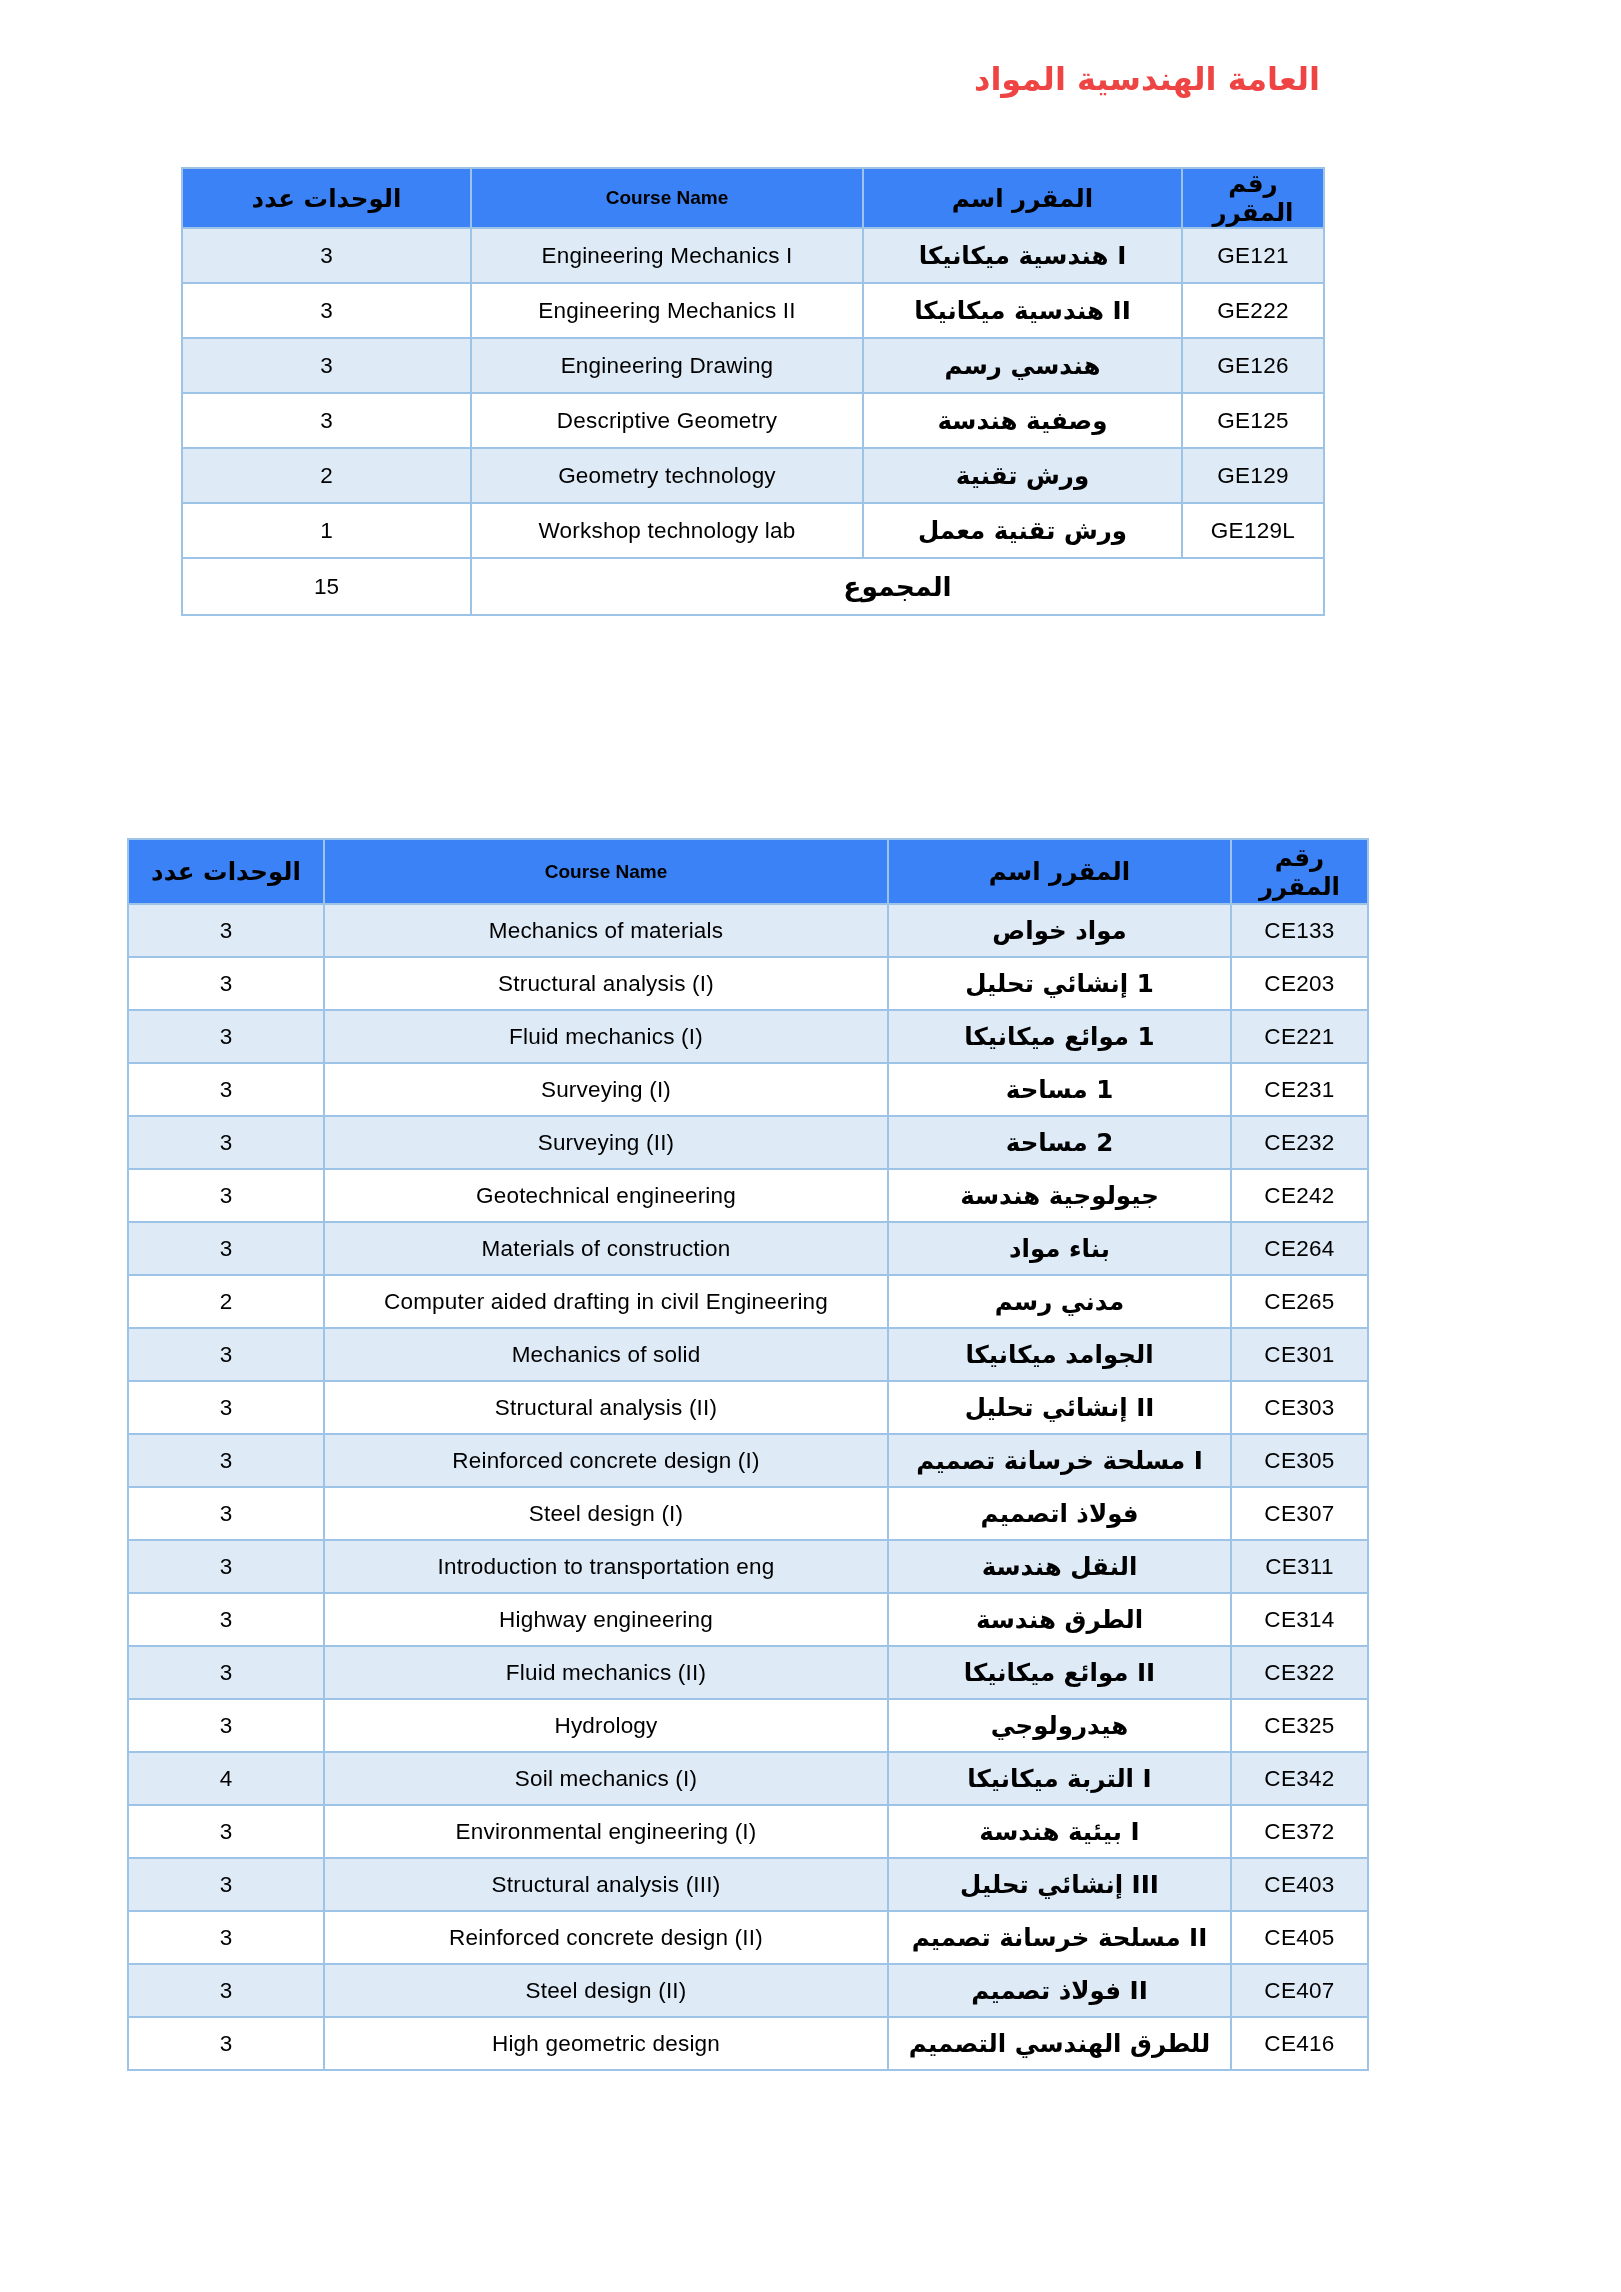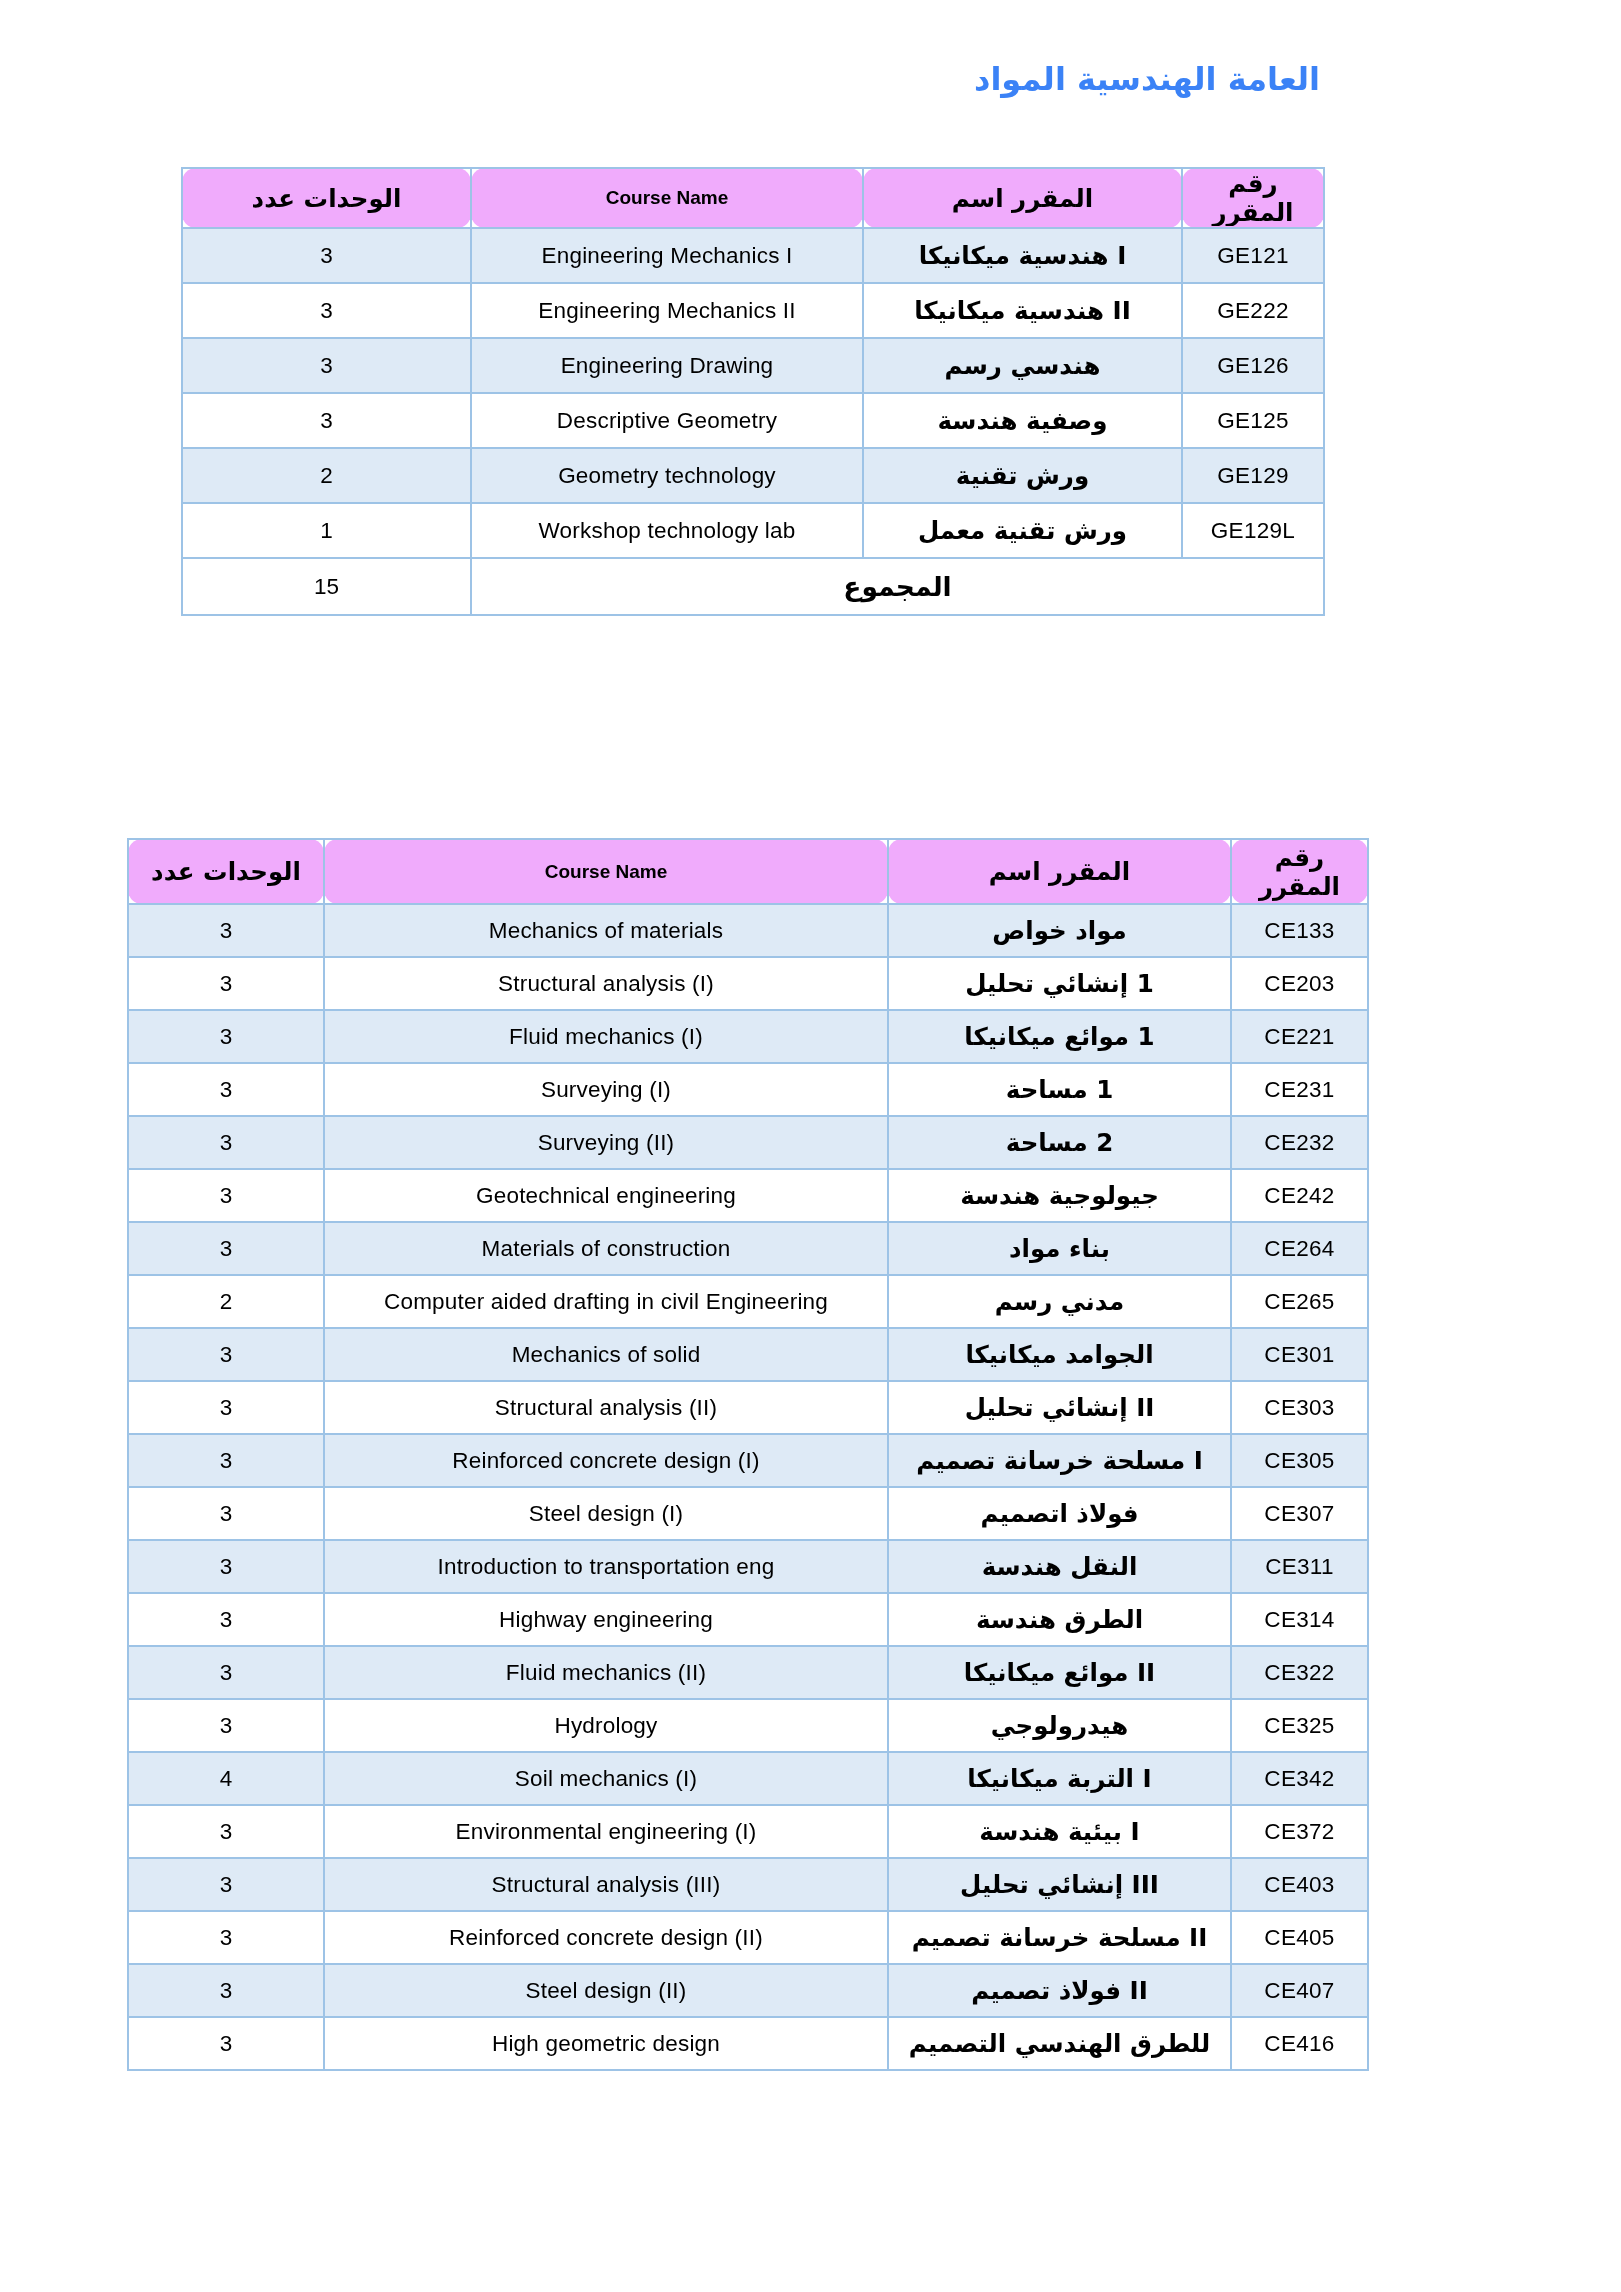--- a/index.html
+++ b/index.html
@@ -29,21 +29,21 @@
     direction:ltr;
   }
   .ar bdi{unicode-bidi:isolate;}
   
   .title{
     position:absolute;
     margin:0;
     font-size:32px;
     line-height:1.25;
     font-weight:bold;
-    color:#3b82f6;
+    color:#ef4444;
     white-space:nowrap;
   }
   .title-1{top:59px;right:301px;}
   .title-2{top:725px;right:306px;}
   
   table.ctable{
     position:absolute;
     border-collapse:collapse;
     table-layout:fixed;
     background:#fff;
@@ -55,21 +55,21 @@
     text-align:center;
     vertical-align:middle;
     padding:0 5.9px;
     overflow:hidden;
   }
   .t1 thead th{height:57px;}
   .t2 thead th{height:63px;}
   .t1 tbody td{height:53px;}
   .t2 tbody td{height:51px;}
   .t1 tfoot td{height:55px;}
-  thead th{background:#f0abfc;font-weight:bold;border-radius:14px;}
+  thead th{background:#3b82f6;font-weight:bold;}
   th.th-en{font-size:19px;font-family:"Liberation Sans",sans-serif;}
   th.ar{font-size:24.5px;}
   tr.shaded td{background:var(--row-shaded);}
   td.num{font-size:22.5px;}
   td.en-name{font-size:22.5px;letter-spacing:0.2px;text-align:center;}
   td.ar{font-size:24.5px;}
   td.code{font-size:22.5px;letter-spacing:0.3px;}
   tfoot td.num{font-size:22.5px;text-align:center;}
   tfoot td.total-label{font-size:26.5px;}
 </style>

